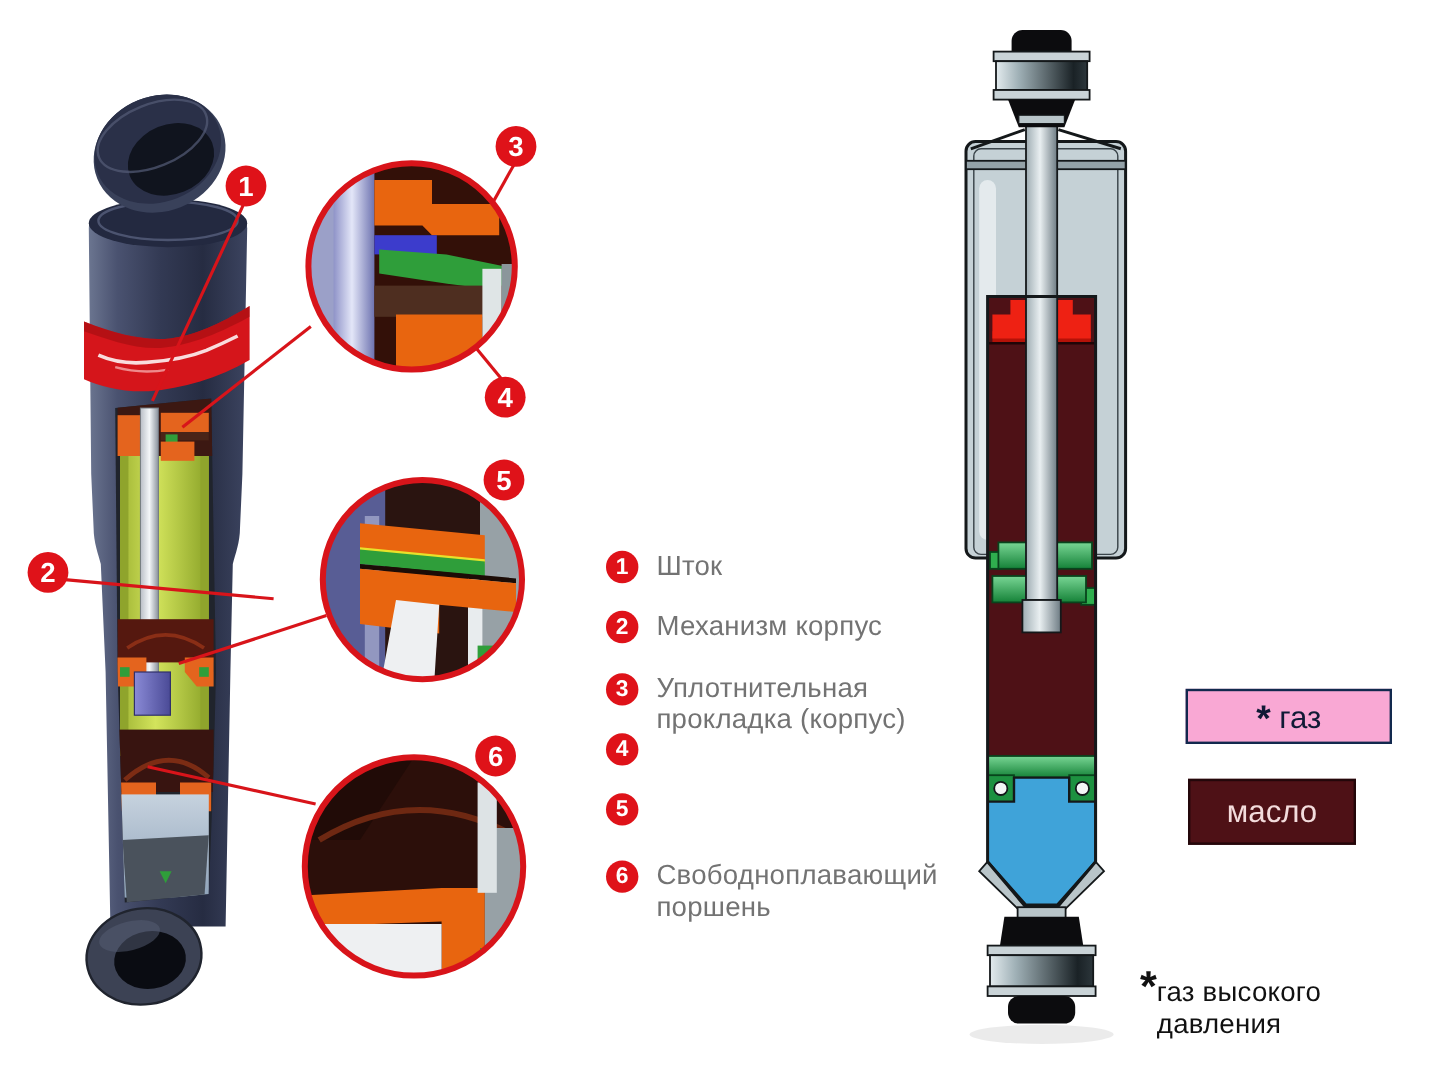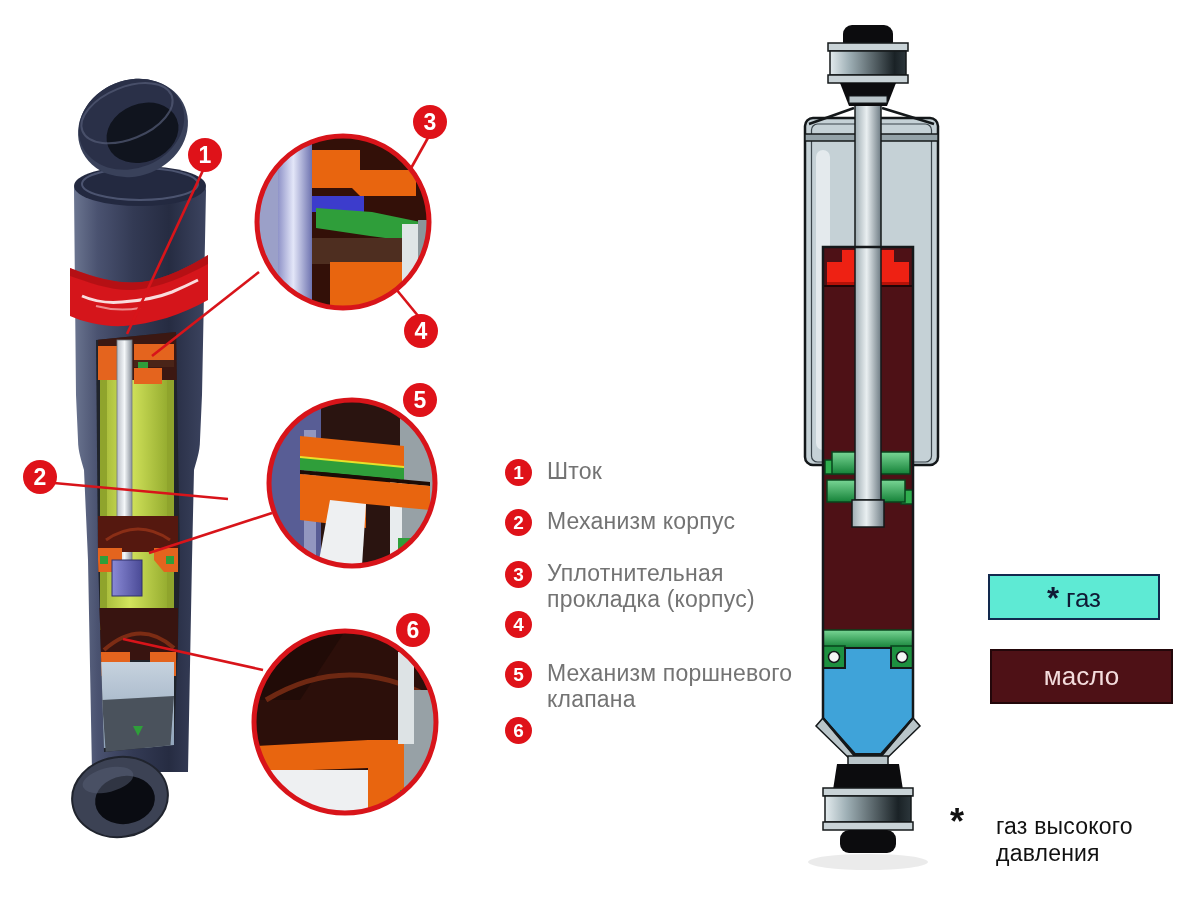--- a/index.html
+++ b/index.html
@@ -12,30 +12,30 @@
   
   .legend{position:absolute;left:505px;top:0;width:330px;}
   .legend-item{position:absolute;display:flex;align-items:flex-start;gap:15px;}
   .legend-badge{width:27px;height:27px;border-radius:50%;background:#df1219;color:#ffffff;
     font-size:19px;font-weight:bold;line-height:27px;text-align:center;flex:0 0 27px;}
   .legend-label{width:254px;font-size:23px;line-height:25.5px;color:#737373;letter-spacing:.2px;}
   .li-1{top:459px;} .li-2{top:509px;} .li-3{top:561px;} .li-4{top:611px;} .li-5{top:661px;} .li-6{top:717px;}
 
   
   .key-box{position:absolute;text-align:center;box-sizing:border-box;}
-  .gas-box{left:988px;top:574px;width:172px;height:46px;background:#5eead4;border:2px solid #12294e;
+  .gas-box{left:988px;top:574px;width:172px;height:46px;background:#f9a8d4;border:2px solid #12294e;
     color:#101a35;font-size:26px;line-height:42px;}
   .gas-box .star{font-size:31px;font-weight:bold;position:relative;top:2px;margin-right:7px;}
-  .oil-box{left:990px;top:649px;width:183px;height:55px;background:#4e1116;border:2px solid #23070a;
+  .oil-box{left:990px;top:649px;width:140px;height:55px;background:#4e1116;border:2px solid #23070a;
     color:#f3dcdc;font-size:26px;line-height:51px;}
 
   
   .footnote{position:absolute;left:950px;top:804px;display:flex;color:#111;}
   .fn-star{font-size:36px;line-height:1;font-weight:bold;}
-  .fn-text{font-size:23px;padding-top:9px;letter-spacing:.2px;margin-left:32px;}
+  .fn-text{font-size:23px;padding-top:9px;letter-spacing:.2px;}
 </style>
 </head>
 <body>
 
 <div class="canvas">
 
   <svg class="left-art" width="470" height="900" viewBox="0 0 470 900">
     <defs>
       <linearGradient id="bodyGrad" x1="0" y1="0" x2="1" y2="0">
         <stop offset="0" stop-color="#6b7590"></stop>
@@ -333,24 +333,24 @@
     </div>
     <div class="legend-item li-3">
       <span class="legend-badge">3</span>
       <span class="legend-label">Уплотнительная прокладка (корпус)</span>
     </div>
     <div class="legend-item li-4">
       <span class="legend-badge">4</span>
     </div>
     <div class="legend-item li-5">
       <span class="legend-badge">5</span>
-      <span class="legend-label">Механизм поршневого клапана</span>
     </div>
     <div class="legend-item li-6">
       <span class="legend-badge">6</span>
+      <span class="legend-label">Свободноплавающий поршень</span>
     </div>
   </div>
 
   <div class="key-box gas-box">
     <span class="star">*</span><span>газ</span>
   </div>
   <div class="key-box oil-box">
     <span>масло</span>
   </div>
 

